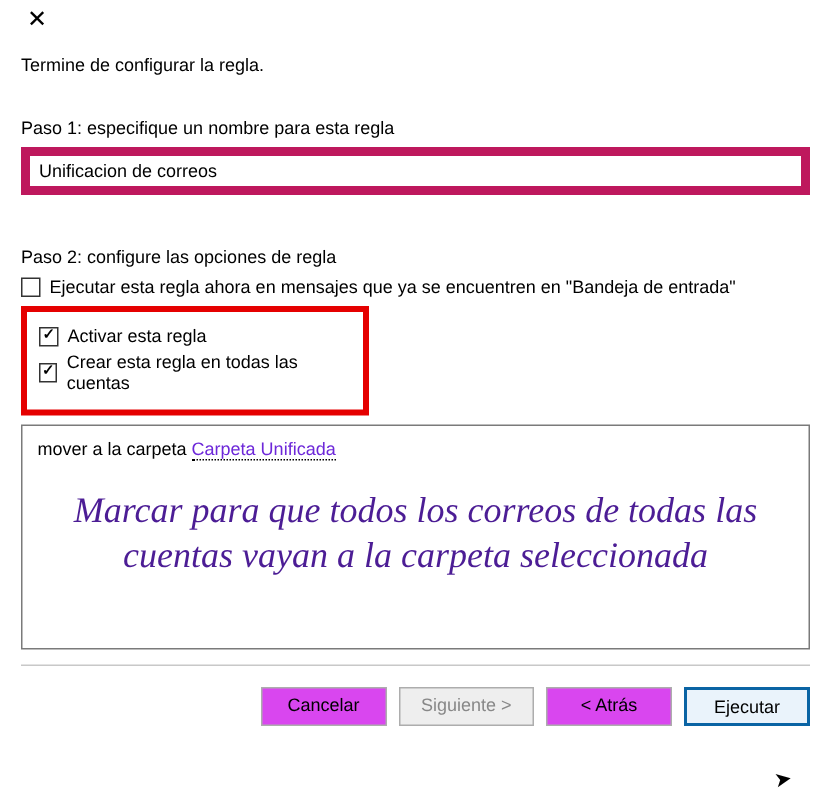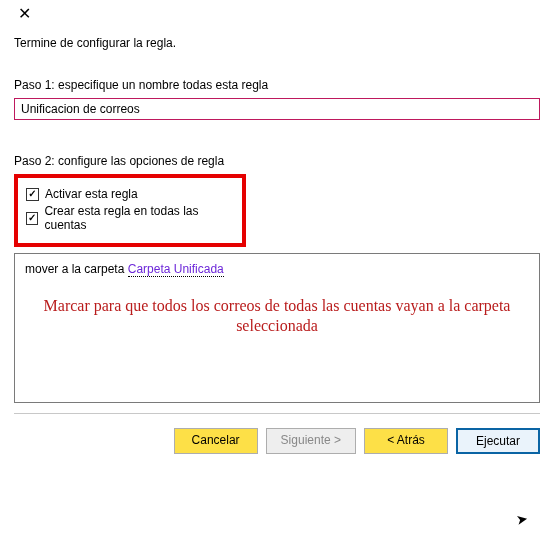--- a/index.html
+++ b/index.html
@@ -20,21 +20,21 @@
     align-items: center;
     padding: 6px 10px 4px 12px;
     font-size: 12px;
   }
   .close { font-size: 16px; line-height: 12px; padding: 2px 6px; cursor: default; }
   .content { padding: 6px 14px 4px 14px; }
   .instr { margin: 4px 0 28px 0; }
   .step-label { margin: 6px 0 6px 0; }
   .textfield {
     width: 100%;
-    border: 1px solid #be185d;
+    border: 6px solid #be185d;
     padding: 3px 6px;
     font-family: inherit;
     font-size: 12px;
     background: #fff;
   }
   .gap { height: 28px; }
   .cb-row { display: flex; align-items: center; gap: 6px; margin: 3px 0; }
   .cb {
     width: 13px; height: 13px;
     border: 1px solid #333;
@@ -51,37 +51,38 @@
   }
   .desc-box {
     border: 1px solid #7a7a7a;
     padding: 8px 10px;
     margin-top: 6px;
     min-height: 150px;
     position: relative;
   }
   .link-dotted { border-bottom: 1px dotted #000; color: #6d28d9; cursor: pointer; }
   .annotation {
-    color: #b91c1c;
+    color: #4c1d95;
+    font-style: italic;
     font-family: Georgia, "Times New Roman", serif;
-    font-size: 16px;
+    font-size: 24px;
     line-height: 1.25;
     text-align: center;
     margin-top: 20px;
   }
   .hr { border: none; border-top: 1px solid #c8c8c8; margin: 10px 0 0 0; }
   .button-row {
     display: flex;
     justify-content: flex-end;
     gap: 8px;
     padding: 10px 14px 12px 14px;
   }
   .btn {
     border: 1px solid #adadad;
-    background: #fde047;
+    background: #d946ef;
     padding: 4px 14px;
     font-family: inherit;
     font-size: 12px;
     min-width: 84px;
     text-align: center;
     cursor: default;
   }
   .btn.disabled { color: #888; background: #eee; }
   .btn.primary { border: 2px solid #0a64a4; background: #eaf3fb; }
   .cursor {
@@ -96,27 +97,31 @@
 </head>
 <body>
 
 <div class="titlebar">
   <span class="close">✕</span>
 </div>
 
 <div class="content">
   <div class="instr">Termine de configurar la regla.</div>
 
-  <div class="step-label">Paso 1: especifique un nombre todas esta regla</div>
+  <div class="step-label">Paso 1: especifique un nombre para esta regla</div>
   <input class="textfield" type="text" value="Unificacion de correos" style="">
 
   <div class="gap"></div>
 
   <div class="step-label">Paso 2: configure las opciones de regla</div>
 
+  <div class="cb-row">
+    <span class="cb"></span>
+    <span>Ejecutar esta regla ahora en mensajes que ya se encuentren en "Bandeja de entrada"</span>
+  </div>
 
   <div class="redbox">
     <div class="cb-row">
       <span class="cb checked"></span>
       <span>Activar esta regla</span>
     </div>
     <div class="cb-row">
       <span class="cb checked"></span>
       <span>Crear esta regla en todas las cuentas</span>
     </div>

